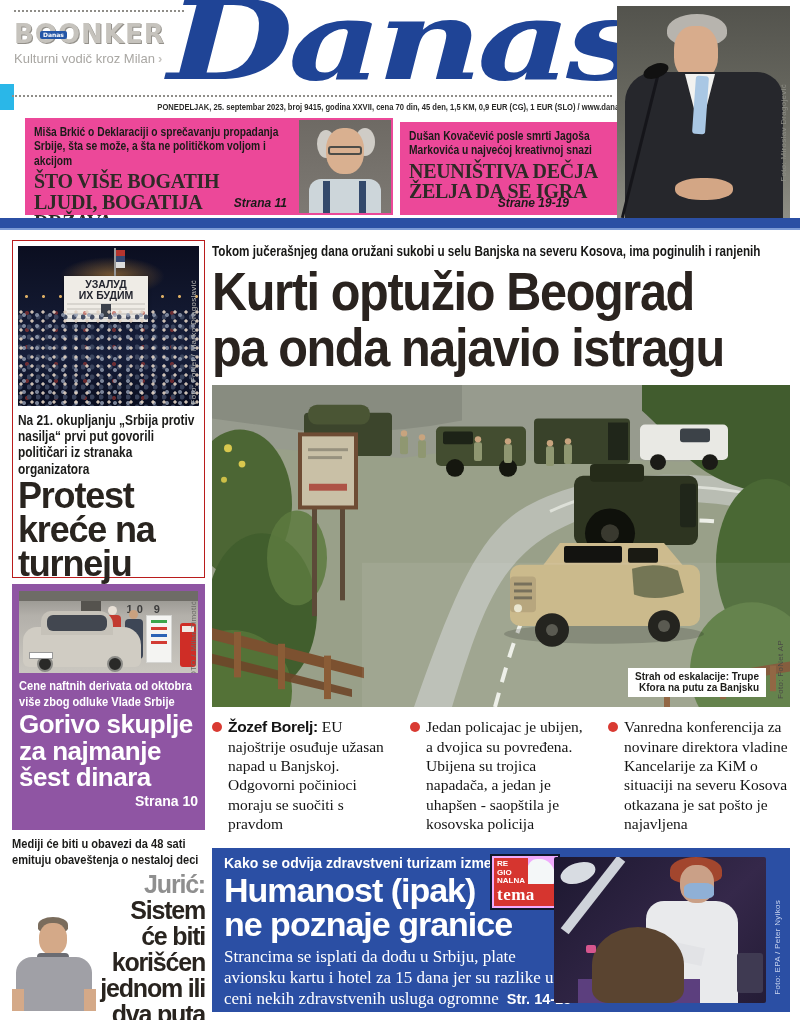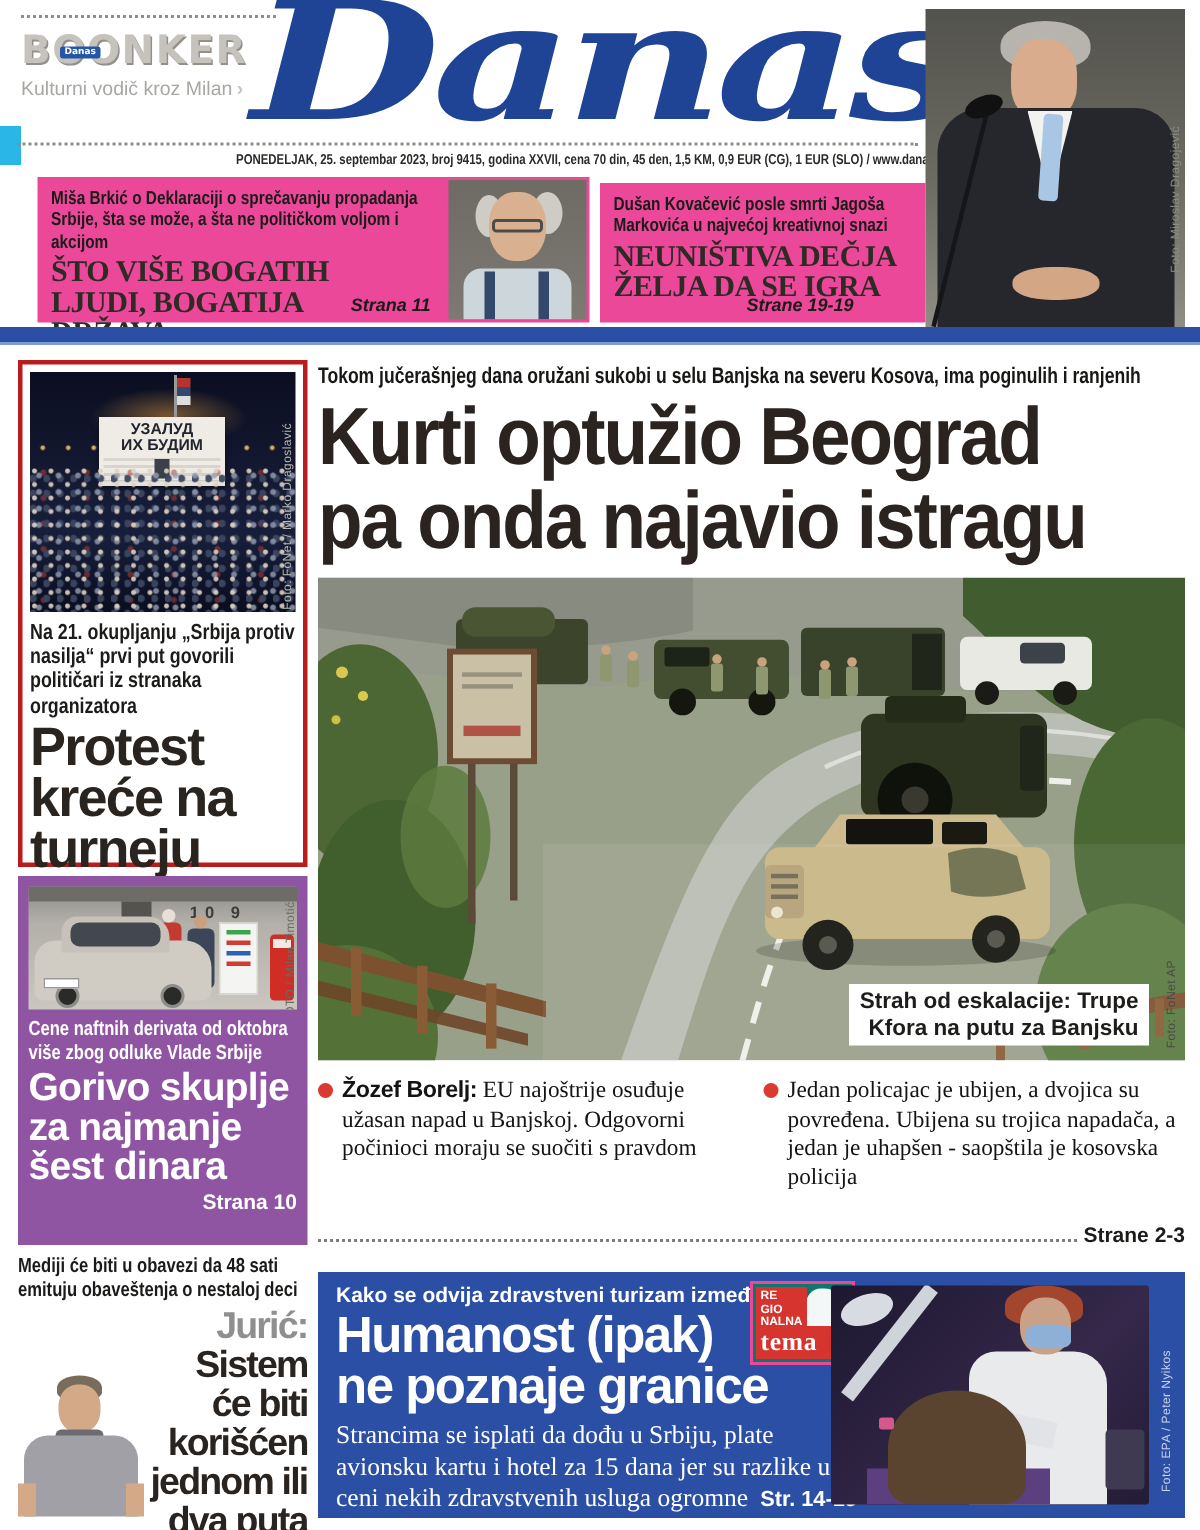--- a/index.html
+++ b/index.html
@@ -57,21 +57,21 @@
   .kv-suit{position:absolute;left:8px;top:66px;width:158px;height:150px;background:#26272c;border-radius:30px 26px 0 0}
   .kv-shirt{position:absolute;left:68px;top:68px;width:30px;height:58px;background:#f2f2f0;
             clip-path:polygon(0 0,100% 0,50% 100%)}
   .kv-tie{position:absolute;left:77px;top:70px;width:13px;height:58px;background:#a9c7e4;border-radius:3px;transform:rotate(4deg)}
   .kv-hands{position:absolute;left:58px;top:172px;width:58px;height:22px;background:#d3a685;border-radius:45%}
   .kv-mic{position:absolute;left:26px;top:58px;width:26px;height:14px;background:#111;border-radius:50%;transform:rotate(-20deg)}
   .kv-stand{position:absolute;left:22px;top:64px;width:3px;height:150px;background:#15151a;transform:rotate(14deg)}
   .kov .vcred{right:2px;bottom:36px;color:#8d8d86}
   .band{position:absolute;left:0;top:218px;width:800px;height:12px;background:var(--band);border-bottom:2px solid #7d9bd6}
   
-  .protest{position:absolute;left:12px;top:240px;width:193px;height:338px;border:3px solid #b91c1c;padding:5px}
+  .protest{position:absolute;left:12px;top:240px;width:193px;height:338px;border:1px solid #b91c1c;padding:5px}
   .pphoto{position:relative;height:160px;overflow:hidden;
           background:linear-gradient(180deg,#0b0e20 0%,#12182f 38%,#1b2444 70%,#0d1228 100%)}
   .p-glow{position:absolute;left:0;right:0;top:10px;height:34px;
           background:radial-gradient(ellipse 70px 26px at 52% 60%,rgba(214,150,60,.55),transparent 75%)}
   .p-lights{position:absolute;left:0;right:0;top:46px;height:10px;opacity:.9;
             background-image:radial-gradient(circle,rgba(255,200,110,.95) 1px,transparent 2px);background-size:17px 9px}
   .p-pole{position:absolute;left:96px;top:2px;width:2px;height:34px;background:#999}
   .p-flag{position:absolute;left:98px;top:4px;width:9px;height:18px;
           background:linear-gradient(180deg,#b5342e 33%,#35466f 33% 66%,#ddd 66%)}
   .p-banner{position:absolute;left:46px;top:30px;width:84px;background:#efece6;padding:3px;box-shadow:0 1px 3px rgba(0,0,0,.5)}
@@ -129,35 +129,35 @@
   .plabel{font-weight:bold;font-size:14px;color:var(--ink)}
   
   .lead{position:absolute;left:212px;top:243px;width:578px}
   .lkick{font-weight:bold;font-size:15px;line-height:1;color:#171715;white-space:nowrap;
          transform:scaleX(.78);transform-origin:0 0;width:128%}
   .lhead{margin-top:6px;font-weight:bold;font-size:54px;line-height:1.03;letter-spacing:-1.5px;
          color:#2a231f;transform:scaleX(.9);transform-origin:0 0;width:111%}
   .lphoto{position:relative;margin-top:10px;width:578px;height:322px;overflow:hidden}
   .lphoto svg{display:block;width:100%;height:100%}
   .caption{position:absolute;right:24px;bottom:10px;background:#fff;padding:3px 7px;
-           font-weight:bold;font-size:15px;line-height:1.18;color:#1d1d1b;text-align:right;white-space:pre-line}
+           font-weight:bold;font-size:10px;line-height:1.18;color:#1d1d1b;text-align:right;white-space:pre-line}
   .lphoto .vcred{right:5px;bottom:8px;color:#4a4a46}
   .bullets{display:flex;gap:16px;margin-top:10px}
   .bullet{flex:1;position:relative;padding-left:16px;font-family:"Liberation Serif",serif;
           font-size:15.5px;line-height:1.25;color:#141414}
   .bullet .dot{position:absolute;left:0;top:5px;width:10px;height:10px;border-radius:50%;background:var(--bred)}
   .bullet b{font-family:"Liberation Sans",sans-serif;font-size:15.5px;letter-spacing:-.3px}
   .lpage{display:flex;align-items:flex-end;margin-top:20px}
   
   .bottom{position:absolute;left:212px;top:848px;width:578px;height:164px;background:var(--band);padding:8px 12px}
   .bkick{font-weight:bold;font-size:14px;line-height:1.1;color:#fff}
   .bhead{margin-top:2px;font-weight:bold;font-size:34px;line-height:1.0;letter-spacing:-1px;color:#fff;width:350px}
   .bbody{margin-top:6px;width:348px;font-family:"Liberation Serif",serif;font-size:17px;line-height:1.22;color:#fff}
   .bpage{font-family:"Liberation Sans",sans-serif;font-weight:bold;font-size:14.5px;margin-left:8px}
-  .tema{position:absolute;left:288px;top:6px;width:70px;height:56px;background:#0f766e;border:2px solid #ec4899}
+  .tema{position:absolute;left:278px;top:6px;width:70px;height:56px;background:#f0abfc;border:2px solid #0f172a}
   .tema::before{content:"";position:absolute;right:3px;top:3px;width:28px;height:32px;background:#f4f7f8;
                 border-radius:40% 60% 50% 40%}
   .tema-top{position:absolute;top:2px;left:2px;background:#d6352f;color:#fff;font-weight:bold;font-size:8px;
             line-height:1.08;padding:2px 3px;white-space:pre-line}
   .tema-word{position:absolute;bottom:2px;left:2px;right:2px;background:#d6352f;color:#fff;font-weight:bold;
              font-size:17px;line-height:1;padding:2px 3px 3px;font-family:"Liberation Serif",serif;letter-spacing:.5px}
   .dent{position:absolute;top:9px;right:24px;width:212px;height:146px;overflow:hidden;border-radius:2px;
         background:linear-gradient(135deg,#1d1830,#35284a 60%,#241c36)}
   .d-arm{position:absolute;left:34px;top:-8px;width:10px;height:92px;background:#cfd3da;transform:rotate(38deg)}
   .d-lamp{position:absolute;left:6px;top:6px;width:36px;height:20px;background:#d8dce2;border-radius:50%;transform:rotate(-18deg)}
@@ -409,20 +409,24 @@
   </div>
   <div class="bullets">
     <div class="bullet">
       <span class="dot"></span>
       <b>Žozef Borelj:</b><span> EU najoštrije osuđuje užasan napad u Banjskoj. Odgovorni počinioci moraju se suočiti s pravdom</span>
     </div>
     <div class="bullet">
       <span class="dot"></span>
       <b></b><span>Jedan policajac je ubijen, a dvojica su povređena. Ubijena su trojica napadača, a jedan je uhapšen - saopštila je kosovska policija</span>
     </div>
+    <div class="bullet">
+      <span class="dot"></span>
+      <b></b><span>Vanredna konferencija za novinare direktora vladine Kancelarije za KiM o situaciji na severu Kosova otkazana je sat pošto je najavljena</span>
+    </div>
   </div>
   <div class="lpage">
     <span class="dots"></span>
     <span class="plabel">Strane 2-3</span>
   </div>
 </div>
 
 <div class="bottom">
   <div class="bkick">Kako se odvija zdravstveni turizam između država</div>
   <div class="tema">

